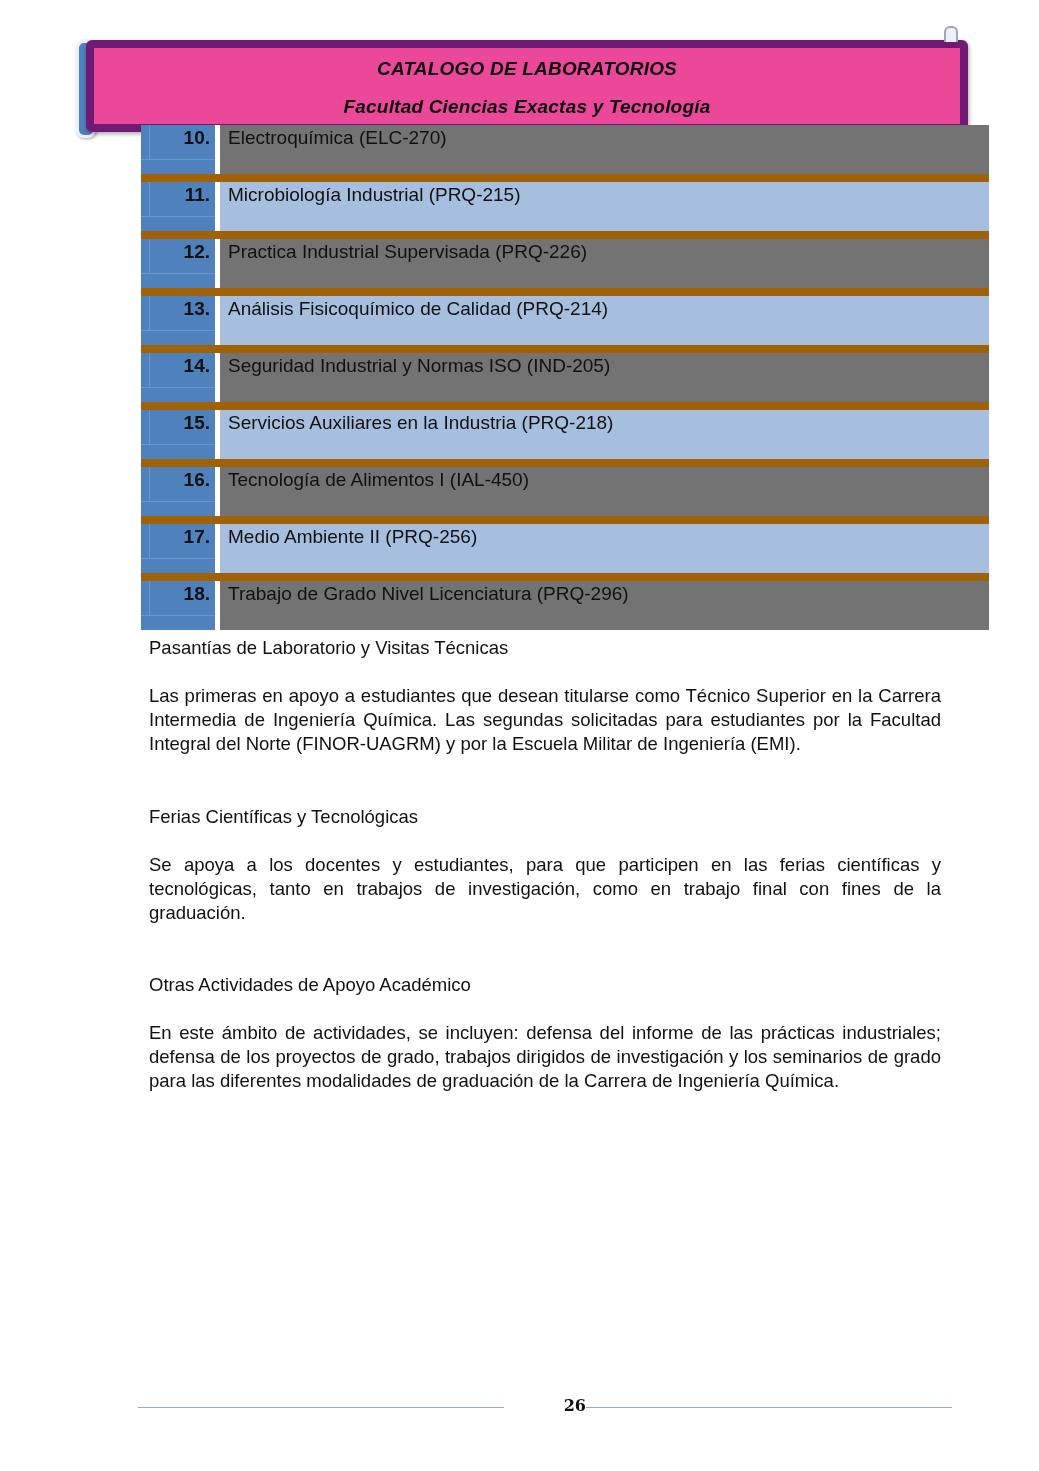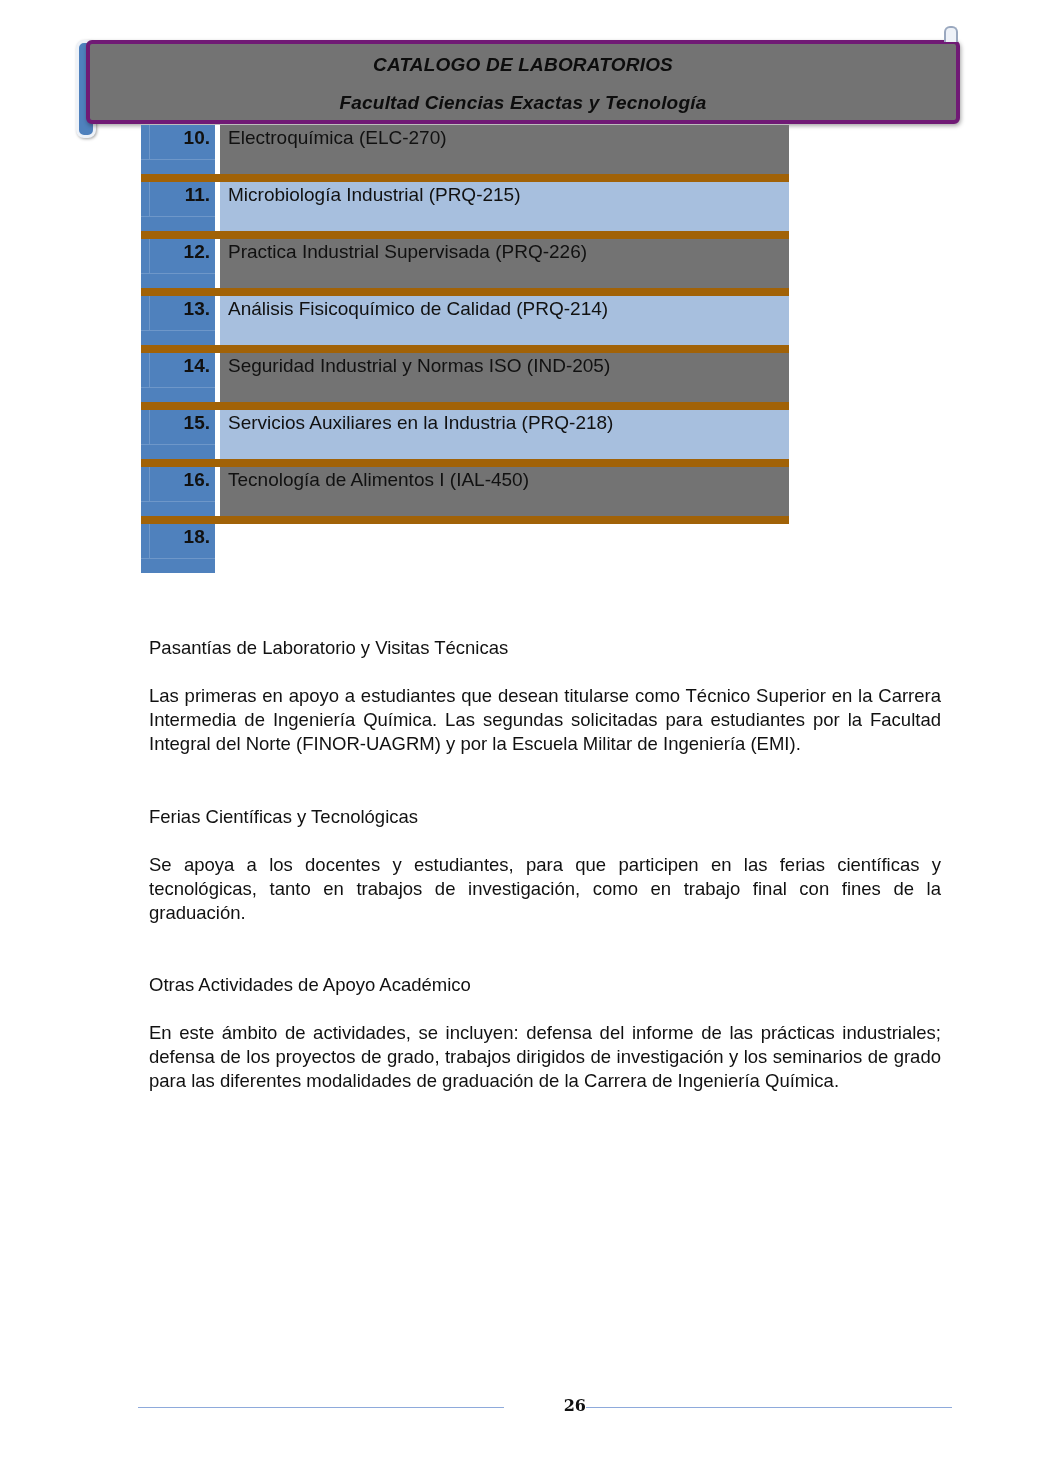--- a/index.html
+++ b/index.html
@@ -33,22 +33,22 @@
       border: 3px solid #eef2f8;
       border-radius: 8px;
       box-shadow: 1px 1px 3px rgba(0,0,0,0.35);
     }
     .banner-main {
       position: absolute;
       left: 10px;
       top: 10px;
       width: 866px;
       height: 76px;
-      background: #737373;
-      border: 4px solid #701a75;
+      background: #ec4899;
+      border: 8px solid #701a75;
       border-radius: 6px;
       box-shadow: 1px 2px 4px rgba(0,0,0,0.35);
     }
     .banner-curl {
       position: absolute;
       right: 4px;
       top: -4px;
       width: 10px;
       height: 14px;
       border: 2px solid #9aa8bf;
@@ -68,21 +68,21 @@
       letter-spacing: 0.2px;
     }
     .banner-title { top: 10px; }
     .banner-subtitle { top: 48px; }
 
     
     .lab-table {
       position: absolute;
       left: 141px;
       top: 125px;
-      width: 648px;
+      width: 848px;
       border-radius: 18px;
     }
     .lab-row {
       position: relative;
       height: 51px;
       display: flex;
     }
     .lab-num {
       width: 74px;
       height: 51px;
@@ -252,23 +252,34 @@
       </div>
   </div>
   <div class="lab-row light">
     <div class="lab-num">
         <span>16.</span>
       </div>
     <div class="lab-name">
         <span>Tecnología de Alimentos I (IAL-450)</span>
       </div>
   </div>
+  <div class="lab-row dark">
+    <div class="lab-num">
+        <span>17.</span>
+      </div>
+    <div class="lab-name">
+        <span>Medio Ambiente II (PRQ-256)</span>
+      </div>
+  </div>
   <div class="lab-row light">
     <div class="lab-num">
         <span>18.</span>
+      </div>
+    <div class="lab-name">
+        <span>Trabajo de Grado Nivel Licenciatura (PRQ-296)</span>
       </div>
   </div>
 </div>
 
 <div class="section" style="top: 636px;">
   <h3>Pasantías de Laboratorio y Visitas Técnicas</h3>
   <p>Las primeras en apoyo a estudiantes que desean titularse como Técnico Superior en la Carrera Intermedia de  Ingeniería Química. Las segundas solicitadas para estudiantes por la Facultad Integral del Norte (FINOR-UAGRM) y por la Escuela Militar de Ingeniería (EMI).</p>
 </div>
 
 <div class="section" style="top: 805px;">

